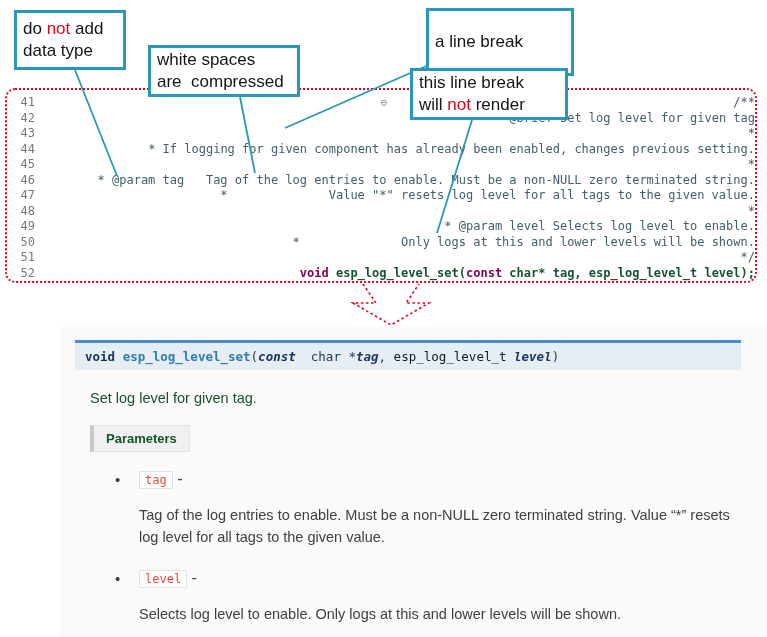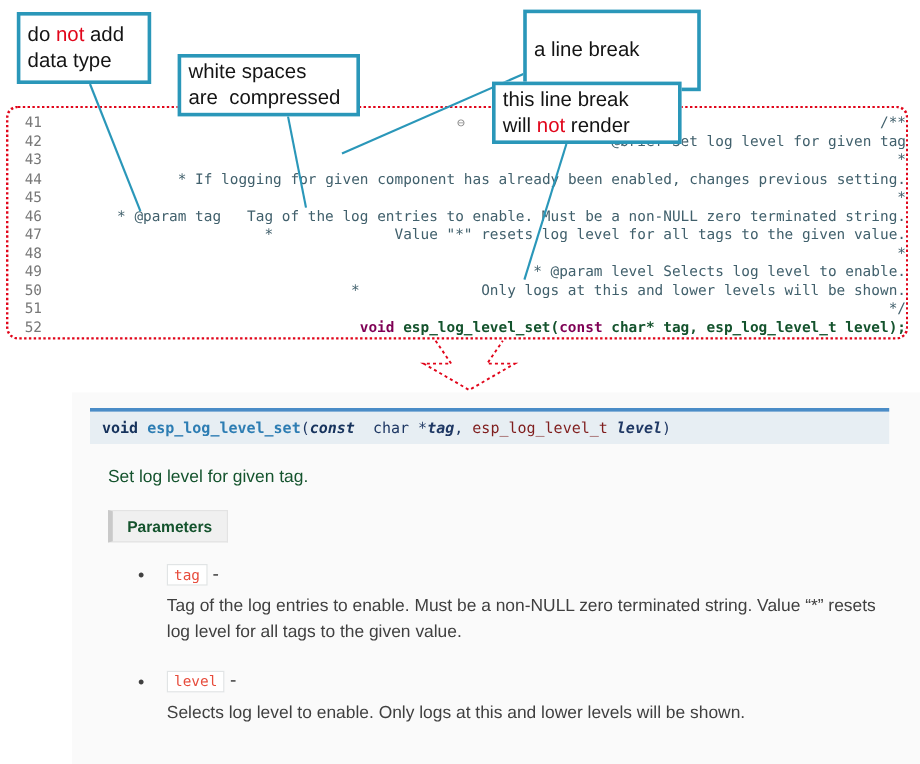--- a/index.html
+++ b/index.html
@@ -8,21 +8,21 @@
 
   
   .callout{position:absolute;background:#ffffff;border:3px solid #2a97b9;
            z-index:10;display:flex;flex-direction:column;justify-content:center;
            text-align:left;font-size:17px;color:#141414;line-height:1.3;
            padding:3px 6px;box-sizing:border-box;}
   .callout span{white-space:pre;}
   .red-word{color:#e1051a;}
   #box-no-datatype{left:14px;top:10px;width:112px;height:60px;}
   #box-whitespace{left:148px;top:45px;width:152px;height:52px;}
-  #box-break-render{left:436px;top:8px;width:148px;height:68px;}
+  #box-break-render{left:426px;top:8px;width:148px;height:68px;}
   #box-break-norender{left:410px;top:68px;width:158px;height:52px;}
 
   
   .overlay{position:absolute;left:0;top:0;width:767px;height:637px;
            z-index:5;pointer-events:none;}
   .conn{stroke:#2a97b9;stroke-width:1.8;fill:none;}
   .dotted-arrow{stroke:#e1051a;stroke-width:1.6;fill:none;stroke-dasharray:2.5 2.6;}
 
   
   .codeblock{position:absolute;left:5px;top:88px;width:752px;height:195px;
@@ -38,33 +38,33 @@
 
   
   .doc-panel{position:absolute;left:60px;top:327px;width:707px;height:310px;
              background:#fafafa;box-sizing:border-box;color:#404040;}
   .sig{margin:13px 26px 0 15px;background:#e7eef3;border-top:3px solid #4a8cc7;
        padding:6px 10px;font-family:"DejaVu Sans Mono",monospace;font-size:12.5px;
        color:#1f3864;white-space:pre;}
   .sig .skw{font-weight:bold;color:#16325c;}
   .sig .skwi{font-weight:bold;font-style:italic;color:#16325c;}
   .sig .sname{font-weight:bold;color:#2d7db3;}
-  .sig .slink{color:#7f1d1d;margin-top:39px;}
+  .sig .slink{color:#0f172a;margin-top:39px;}
   .sig .spar{font-style:italic;font-weight:bold;color:#1f3864;}
   .docp{margin:18px 30px 0 30px;font-size:14.5px;line-height:1.45;color:#14532d;}
   .rubric{display:inline-block;margin:16px 0 0 30px;background:#f0f0f0;
           border:1px solid #e3e3e3;border-left:4px solid #c9c9c9;
           padding:5px 12px;font-weight:bold;font-size:13px;color:#14532d;}
   ul.params{list-style:none;margin:18px 0 0 55px;padding:0;}
   li.param{position:relative;padding-left:24px;margin-bottom:20px;max-width:605px;}
   .bullet{position:absolute;left:0;top:1px;font-size:15px;color:#404040;}
   .chip{font-family:"DejaVu Sans Mono",monospace;font-size:12px;color:#e74c3c;
         background:#fff;border:1px solid #e1e4e5;padding:1px 5px;}
   .dash{color:#404040;}
-  .pdesc{margin-top:7px;font-size:14.5px;line-height:1.5;color:#404040;}
+  .pdesc{margin-top:17px;font-size:14.5px;line-height:1.5;color:#404040;}
 </style>
 </head>
 <body>
 
 <div class="canvas">
 
   <svg class="overlay" viewBox="0 0 767 637">
     <line class="conn" x1="75" y1="70" x2="117" y2="176"></line>
     <line class="conn" x1="240" y1="97" x2="255" y2="173"></line>
     <line class="conn" x1="440" y1="60" x2="285" y2="128"></line>

